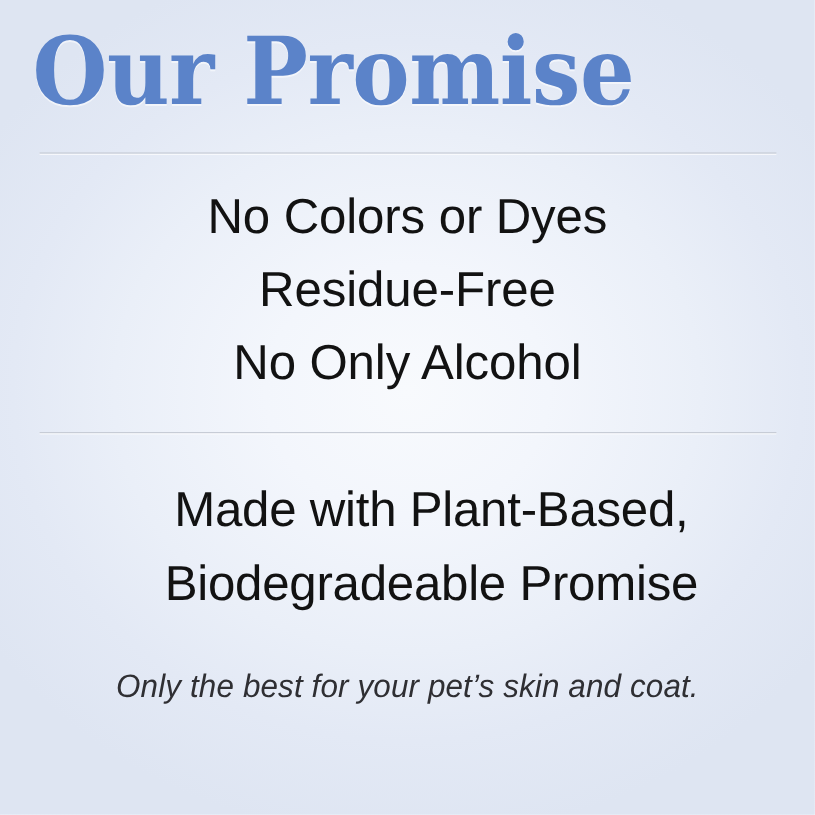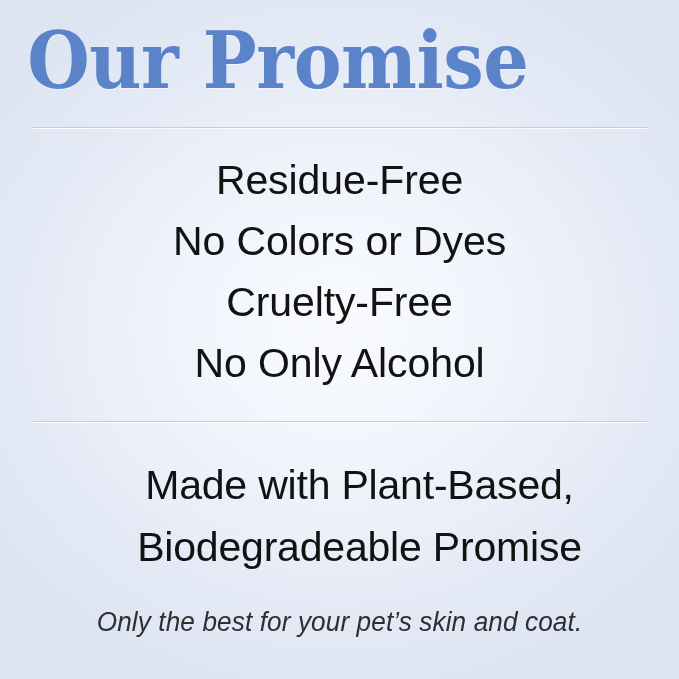--- a/index.html
+++ b/index.html
@@ -94,21 +94,21 @@
     line-height: 62px;
     color: #121212;
     letter-spacing: -0.2px;
     white-space: nowrap;
   }
 
   
   .tagline-zone {
     width: 100%;
     text-align: center;
-    margin-top: 30px;
+    margin-top: 41px;
   }
   .tagline {
     font-family: "Liberation Sans", sans-serif;
     font-style: italic;
     font-weight: 400;
     font-size: 27px;
     line-height: 1.1;
     color: #2f2f33;
     letter-spacing: 0.1px;
     transform: scaleX(0.97);
@@ -121,23 +121,22 @@
 
 <div id="promise-card">
 
   <div class="title-zone">
     <div class="promise-title">Our Promise</div>
   </div>
 
   <hr class="divider divider-top">
 
   <div class="claims">
+    <div class="claim-line">No Colors or Dyes</div>
     <div class="claim-line">Residue-Free</div>
-    <div class="claim-line">No Colors or Dyes</div>
-    <div class="claim-line">Cruelty-Free</div>
     <div class="claim-line">No Only Alcohol</div>
   </div>
 
   <hr class="divider divider-mid">
 
   <div class="fibers">
     <div class="fibers-line">Made with Plant-Based,</div>
     <div class="fibers-line">Biodegradeable Promise</div>
   </div>
 

